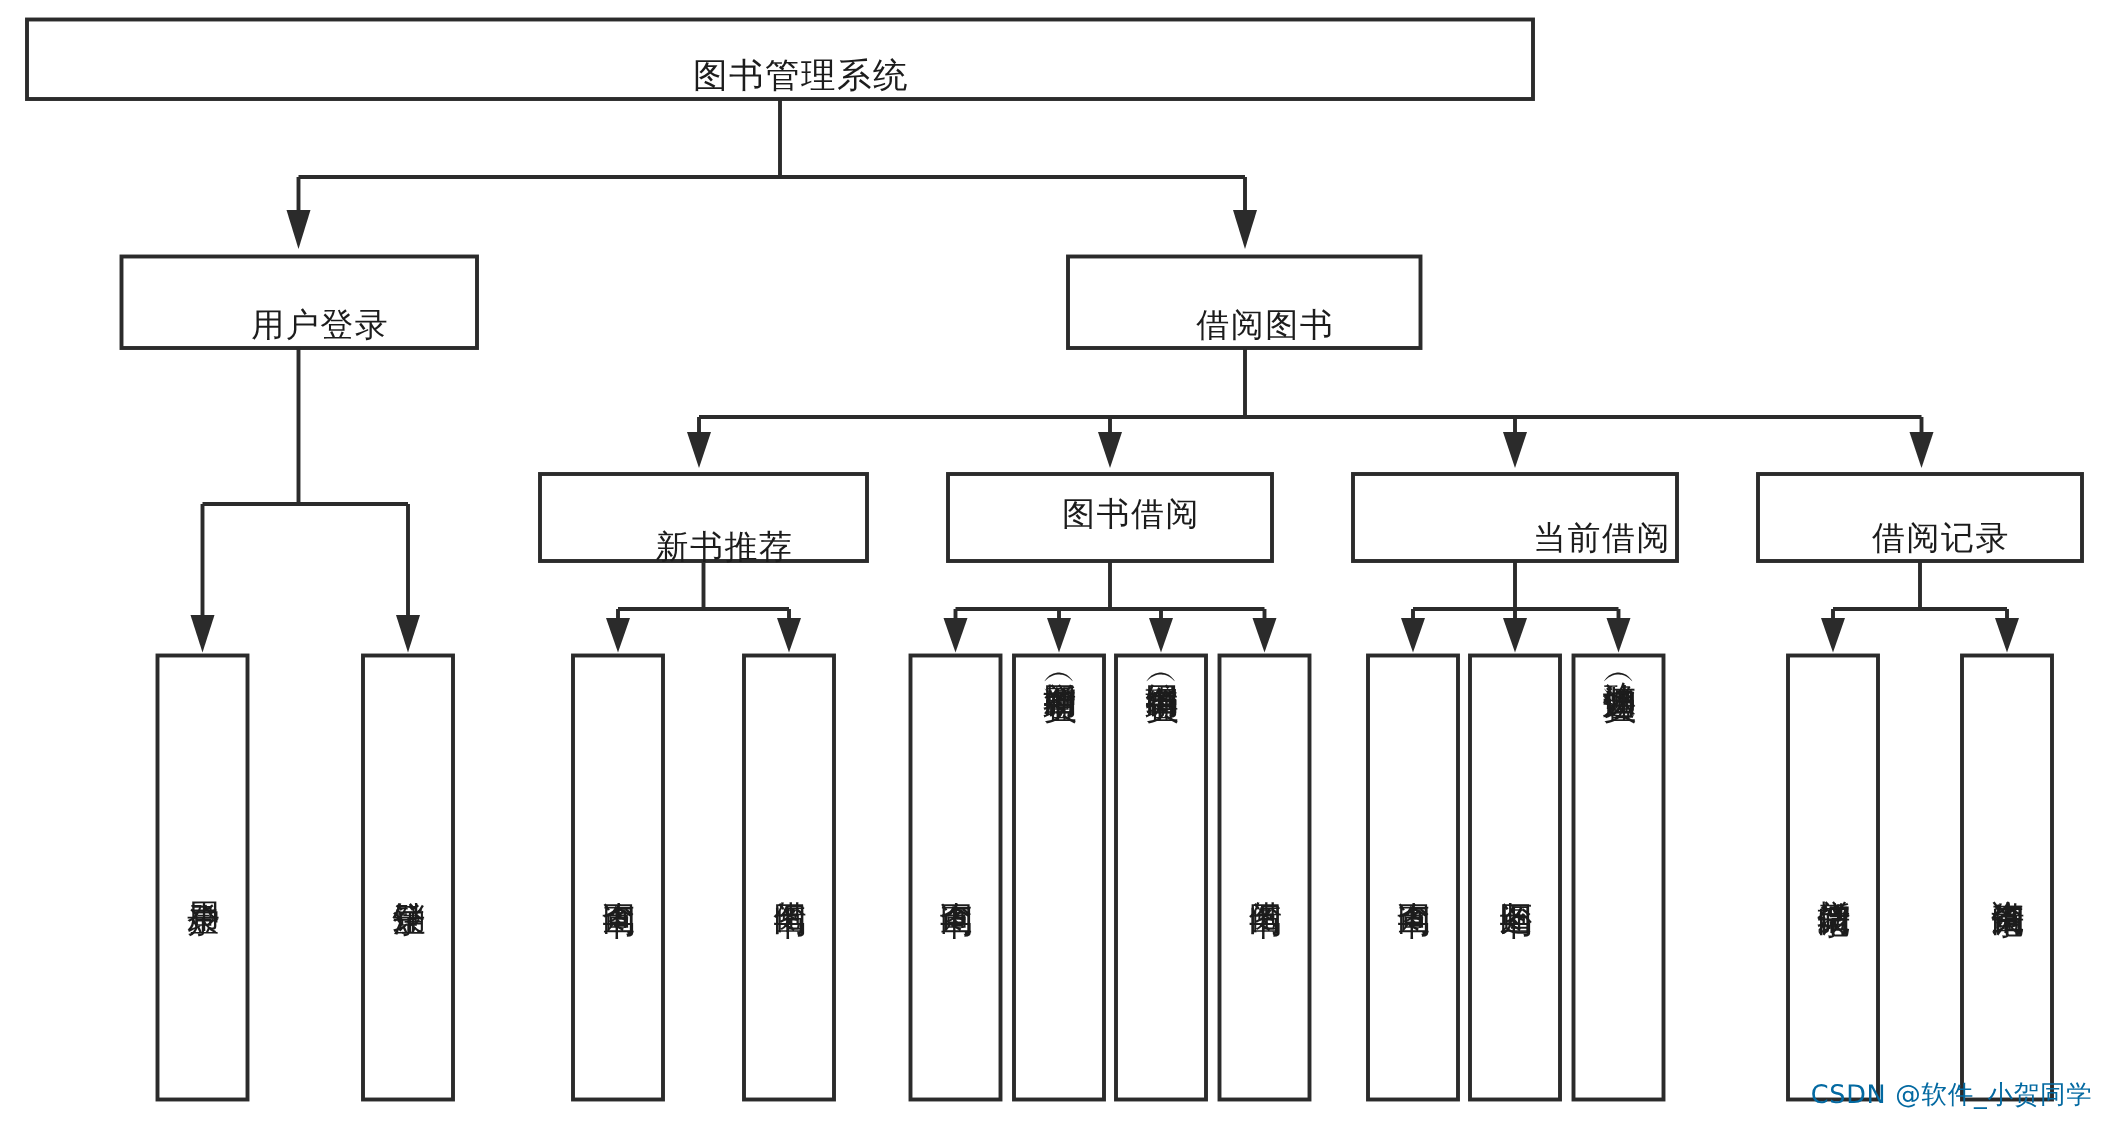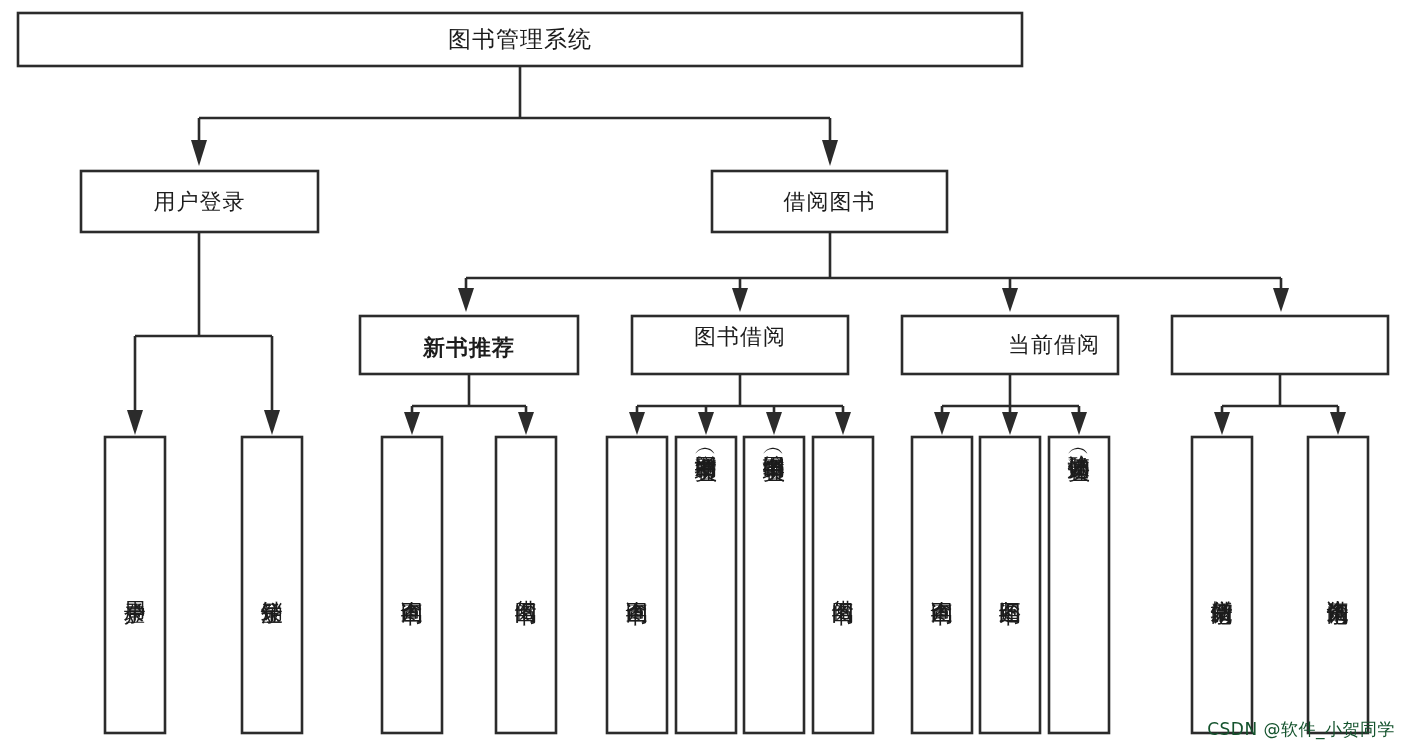--- a/index.html
+++ b/index.html
@@ -55,41 +55,42 @@
     font-family: "DejaVu Sans", "Liberation Sans", sans-serif;
     font-size: 22px;
     line-height: 1.06;
     color: #1c1c1c;
     letter-spacing: 1px;
     white-space: nowrap;
   }
   .hlabel-wrap {
     position: absolute;
     display: flex;
-    align-items: center;
+    align-items: flex-end;
     justify-content: center;
     pointer-events: none;
+    margin-left: 14px;
   }
   .hlabel-text {
     font-family: "DejaVu Sans", "Liberation Sans", sans-serif;
     font-size: 22px;
     color: #1c1c1c;
     letter-spacing: 1px;
     white-space: nowrap;
   }
   .root-label-text {
     font-size: 23px;
   }
   #watermark {
     position: absolute;
     right: 10px;
     bottom: 6px;
     font-family: "DejaVu Sans", "Liberation Sans", sans-serif;
     font-size: 17px;
-    color: #14532d;
+    color: #0369a1;
     white-space: nowrap;
     letter-spacing: 0.5px;
   }
 </style>
 </head>
 <body>
 
 <div id="diagram-root">
 
   <svg id="tree-svg" viewBox="0 0 1405 747">
@@ -190,29 +191,32 @@
     <span class="hlabel-text root-label-text">图书管理系统</span>
   </div>
 
   <div class="hlabel-wrap" style="left:81px; top:171px; width:237px; height:61px;">
     <span class="hlabel-text">用户登录</span>
   </div>
   <div class="hlabel-wrap" style="left:712px; top:171px; width:235px; height:61px;">
     <span class="hlabel-text">借阅图书</span>
   </div>
 
-  <div class="hlabel-wrap" style="left:360px; top:316px; width:218px; height:64px;font-weight:bold;">
+  <div class="hlabel-wrap" style="left:360px; top:316px; width:218px; height:64px;">
     <span class="hlabel-text">新书推荐</span>
   </div>
   <div class="hlabel-wrap" style="left:632px; top:316px; width:216px; height:42px;">
     <span class="hlabel-text">图书借阅</span>
   </div>
   <div class="hlabel-wrap" style="left:902px; top:316px; width:216px; height:58px;padding-left:44px;">
     <span class="hlabel-text">当前借阅</span>
   </div>
+  <div class="hlabel-wrap" style="left:1172px; top:316px; width:216px; height:58px;">
+    <span class="hlabel-text">借阅记录</span>
+  </div>
 
   <div class="vlabel-wrap" style="left:105px; top:437px; width:60px; height:296px;">
     <span class="vlabel-text">用户登录</span>
   </div>
   <div class="vlabel-wrap" style="left:242px; top:437px; width:60px; height:296px;">
     <span class="vlabel-text">注销登录</span>
   </div>
 
   <div class="vlabel-wrap" style="left:382px; top:437px; width:60px; height:296px;">
     <span class="vlabel-text">查询图书</span>

